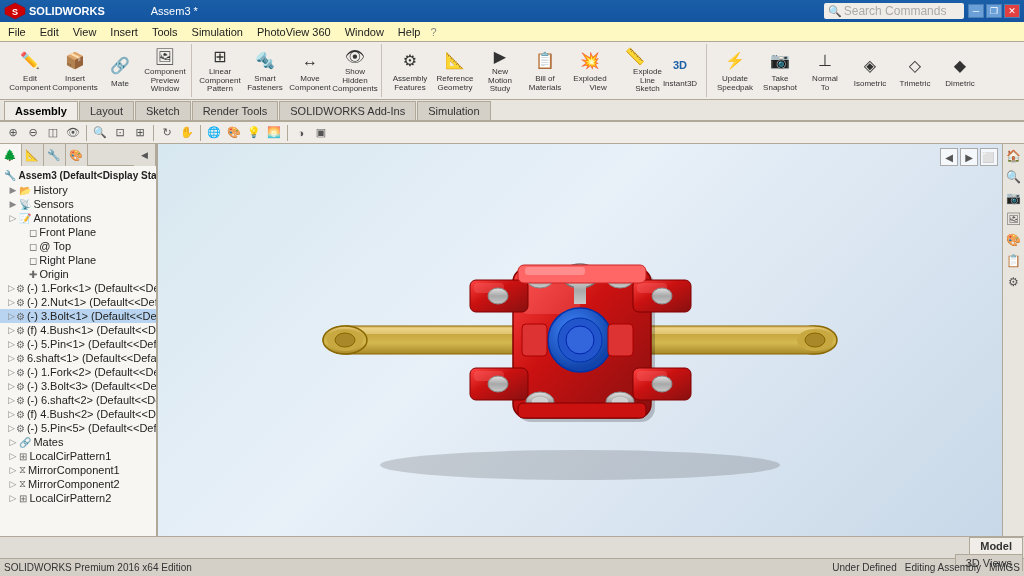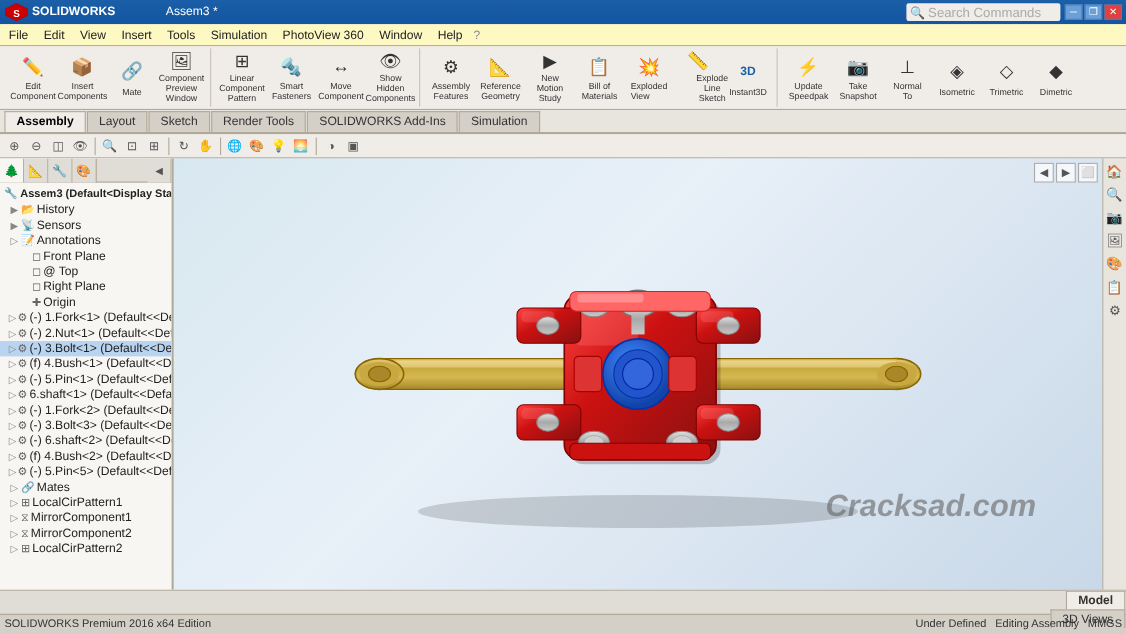--- a/index.html
+++ b/index.html
@@ -350,21 +350,21 @@
     <div class="tool-btn">
       <div class="tool-icon">▶</div>
       <span style="font-size:8px;text-align:center;line-height:1.1;">New<br>Motion<br>Study</span>
     </div>
     <div class="tool-btn">
       <div class="tool-icon">📋</div>
       <span style="font-size:8px;text-align:center;line-height:1.1;">Bill of<br>Materials</span>
     </div>
     <div class="tool-btn">
       <div class="tool-icon">💥</div>
-      <span style="font-size:8px;text-align:left;line-height:1.1;">Exploded<br>View</span>
+      <span style="font-size:8px;text-align:right;line-height:1.1;">Exploded<br>View</span>
     </div>
     <div class="tool-btn">
       <div class="tool-icon">📏</div>
       <span style="font-size:8px;text-align:center;line-height:1.1;margin-left:25px;">Explode<br>Line<br>Sketch</span>
     </div>
     <div class="tool-btn">
       <div class="tool-icon" style="font-size:11px;font-weight:bold;color:#1a5fa8;">3D</div>
       <span style="font-size:8px;">Instant3D</span>
     </div>
   </div>
@@ -672,21 +672,20 @@
 
         <ellipse cx="268" cy="126" rx="10" ry="8" fill="url(#silverGrad)" stroke="#888" stroke-width="1"></ellipse>
         <ellipse cx="268" cy="214" rx="10" ry="8" fill="url(#silverGrad)" stroke="#888" stroke-width="1"></ellipse>
         <ellipse cx="432" cy="126" rx="10" ry="8" fill="url(#silverGrad)" stroke="#888" stroke-width="1"></ellipse>
         <ellipse cx="432" cy="214" rx="10" ry="8" fill="url(#silverGrad)" stroke="#888" stroke-width="1"></ellipse>
 
         <ellipse cx="350" cy="295" rx="200" ry="15" fill="rgba(0,0,0,0.15)"></ellipse>
       </svg>
     </div>
 
-    <div class="watermark">Cracksad.com</div>
 
     <div id="view-controls-top">
       <div class="view-ctrl-btn">◀</div>
       <div class="view-ctrl-btn">▶</div>
       <div class="view-ctrl-btn">⬜</div>
     </div>
   </div>
 
   <div id="right-panel">
     <div class="right-btn">🏠</div>

